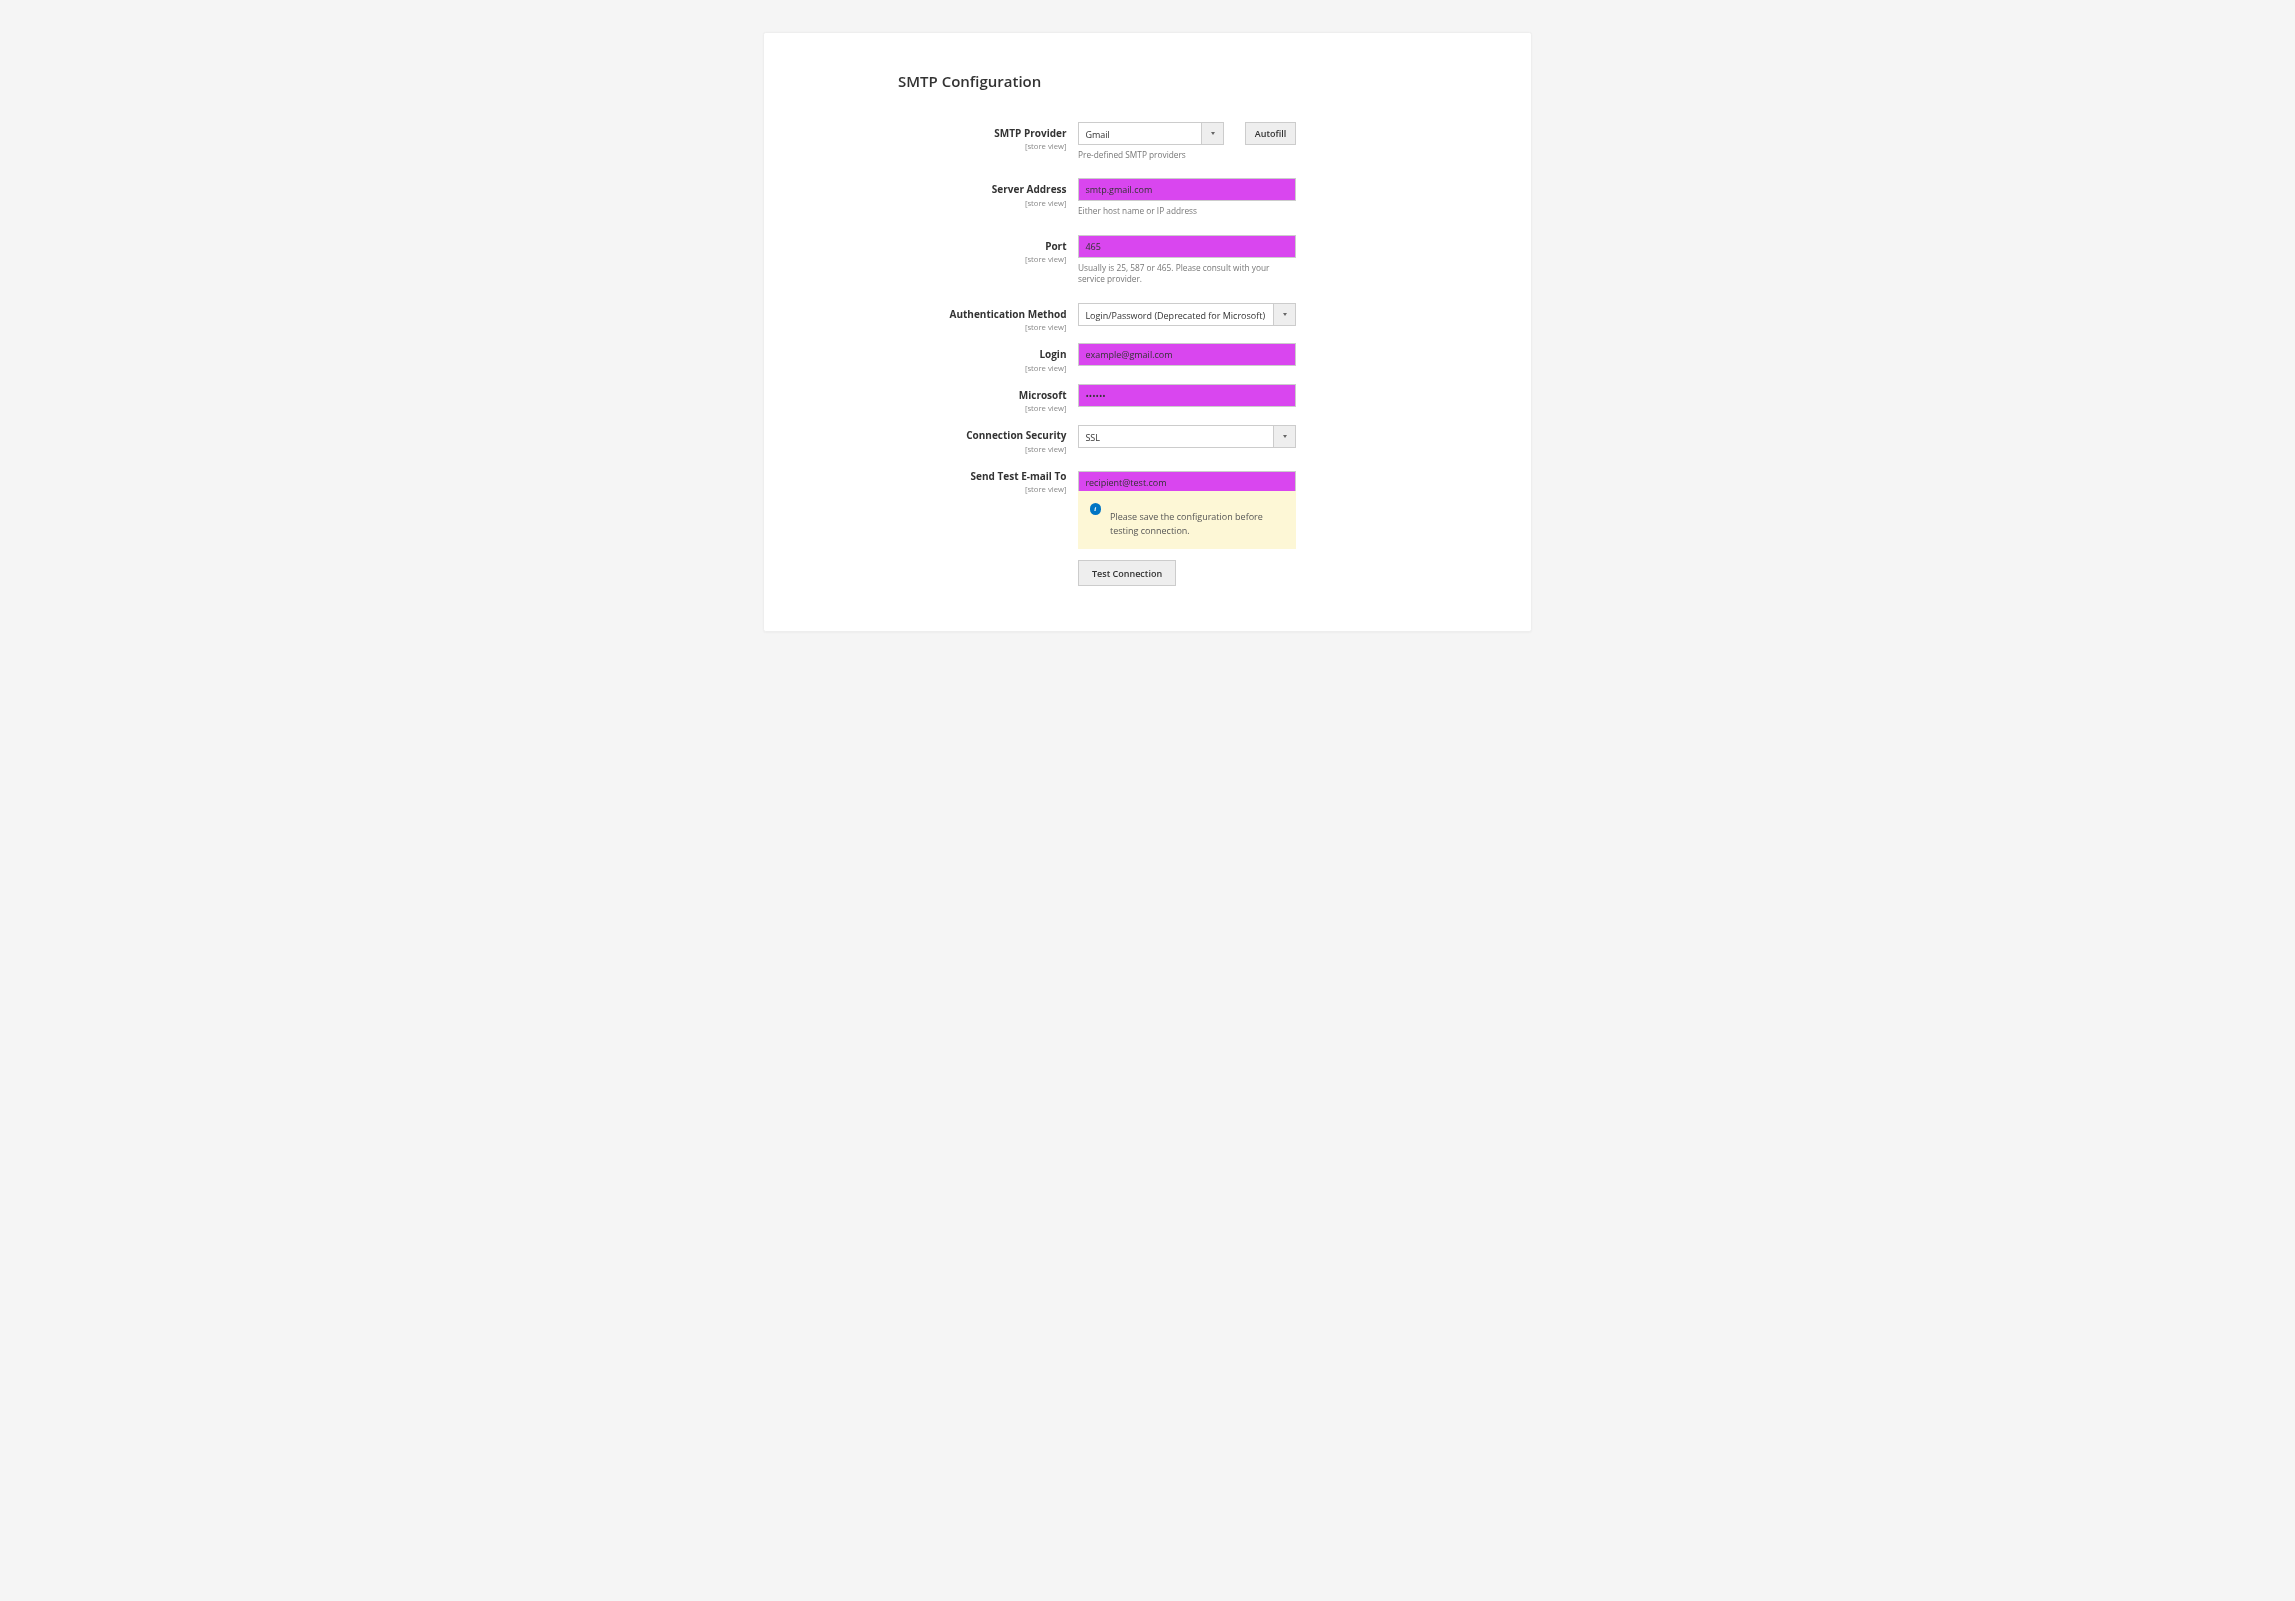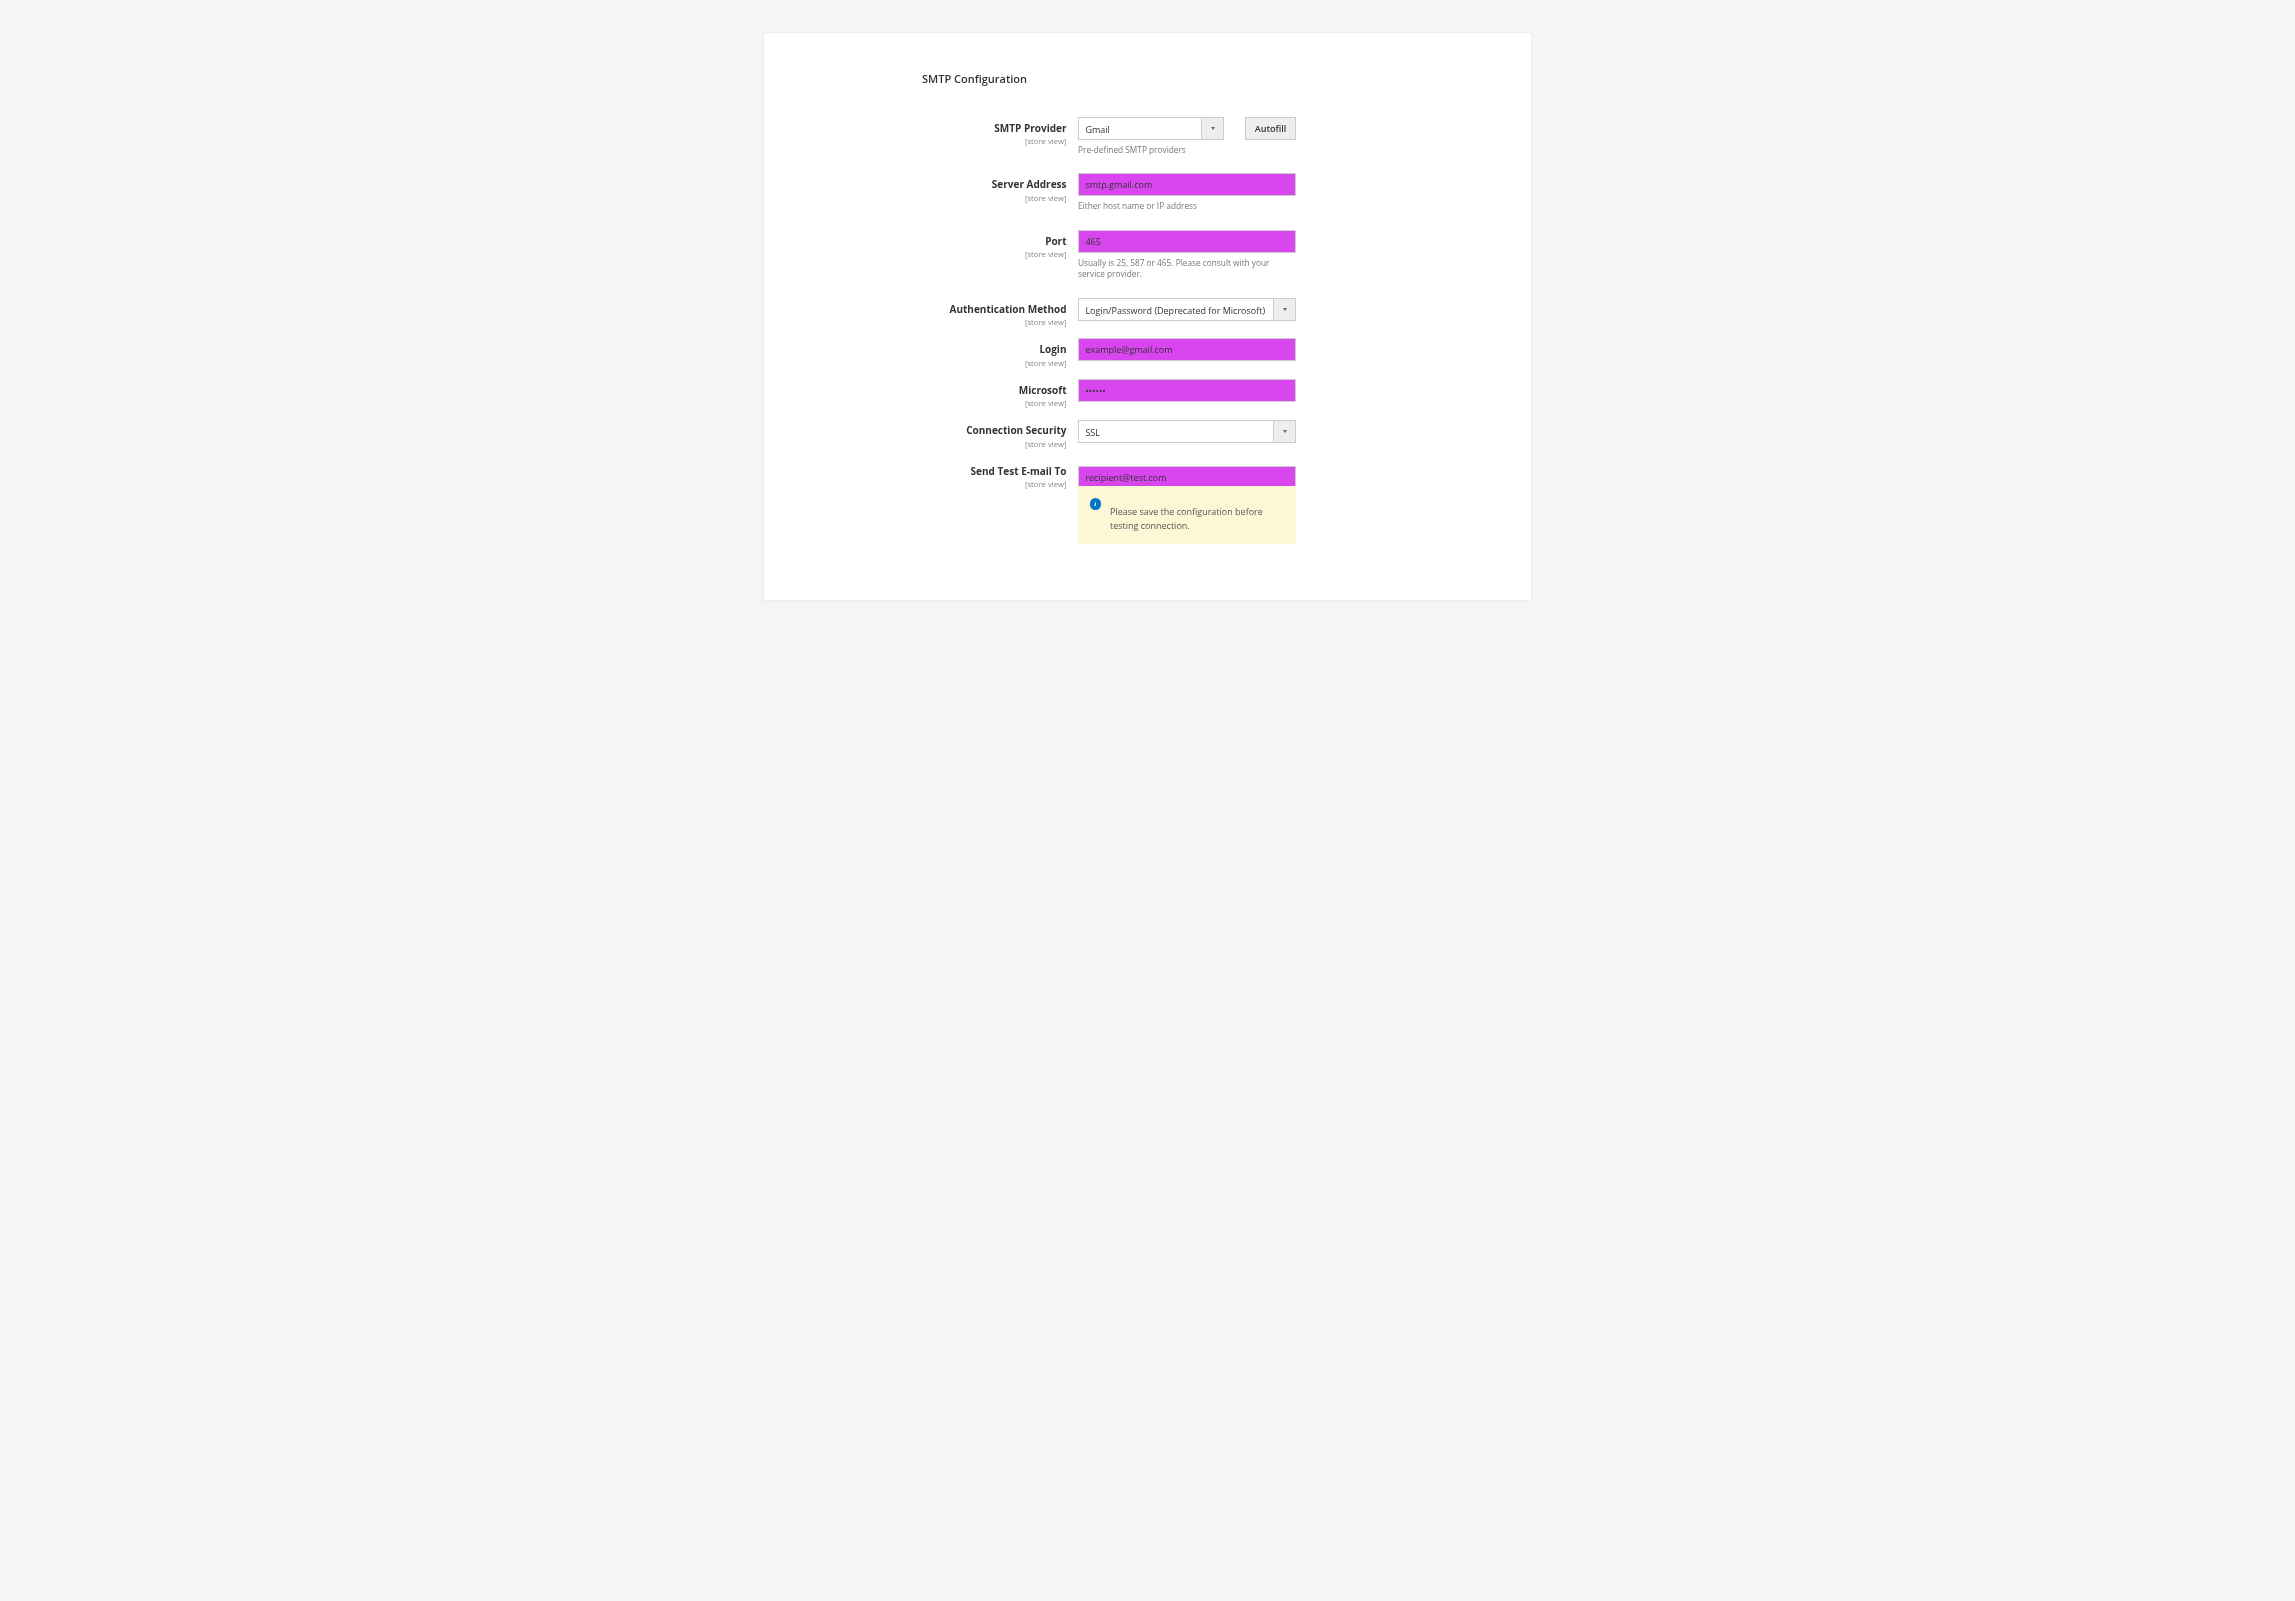--- a/index.html
+++ b/index.html
@@ -17,25 +17,25 @@
     .panel {
       background: #fff;
       border: 0.6px solid #eee;
       border-radius: 2.6px;
       box-shadow: 0 0.6px 1.9px rgba(0,0,0,0.03);
       padding: 38px 64px 45px 64px;
       max-width: 769px;
       margin: 0 auto;
     }
     .section-title {
-      font-size: 11px;
+      font-size: 15px;
       font-weight: 600;
       color: #333;
       margin-bottom: 31px;
-      margin-left: 94px;
+      margin-left: 70px;
     }
     .form-row {
       display: flex;
       align-items: flex-start;
       margin-bottom: 18px;
     }
     .form-label-col {
       width: 250px;
       text-align: right;
       padding-right: 11.5px;
@@ -290,15 +290,21 @@
   <div class="form-row mt-tight mb-tighter">
     <div class="form-label-col"></div>
     <div class="form-control-col">
       <div class="notice-box">
         <div class="info-icon">i</div>
         <div class="notice-text">Please save the configuration before testing connection.</div>
       </div>
     </div>
   </div>
 
+  <div class="form-row" style="margin-bottom:0">
+    <div class="form-label-col"></div>
+    <div class="form-control-col">
+      <button class="test-btn">Test Connection</button>
+    </div>
+  </div>
 
 </div>
 
 
 </body></html>

